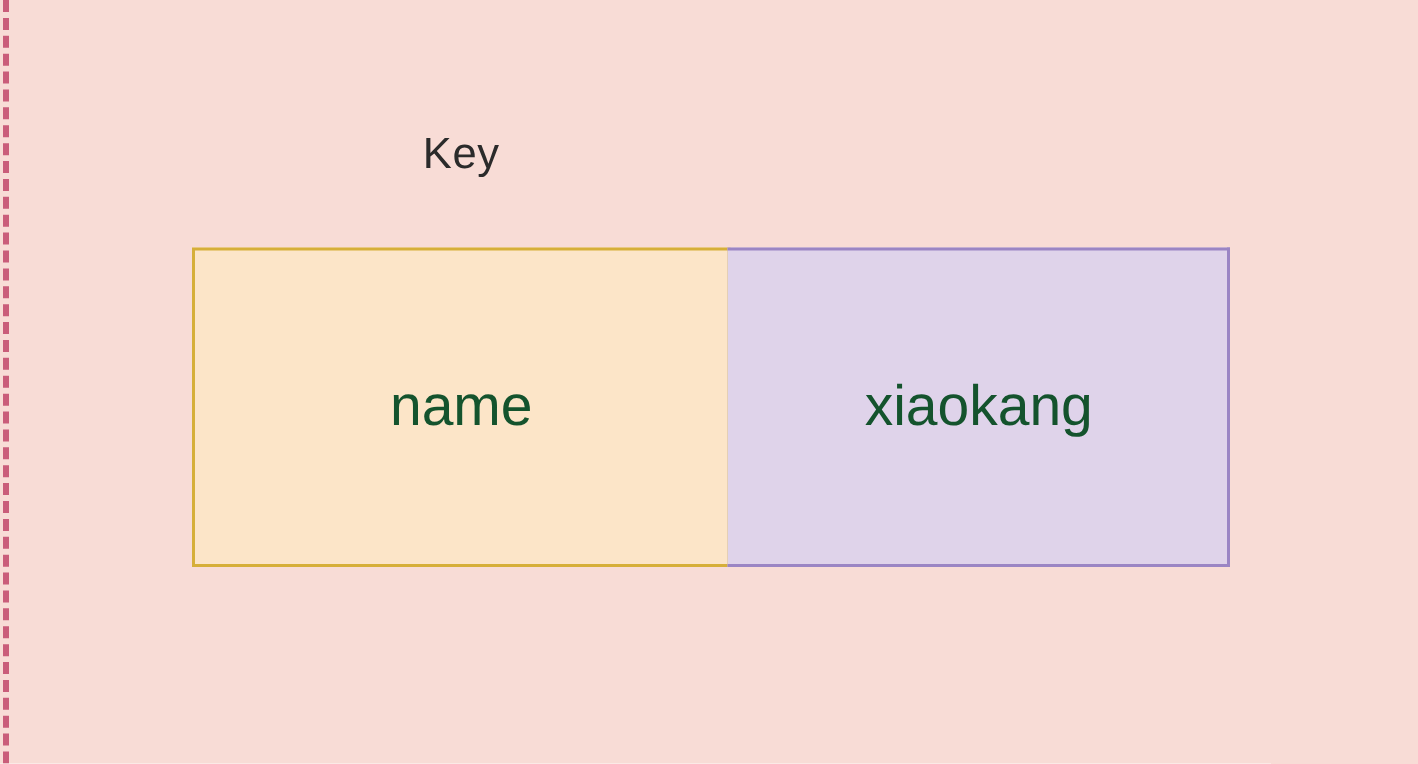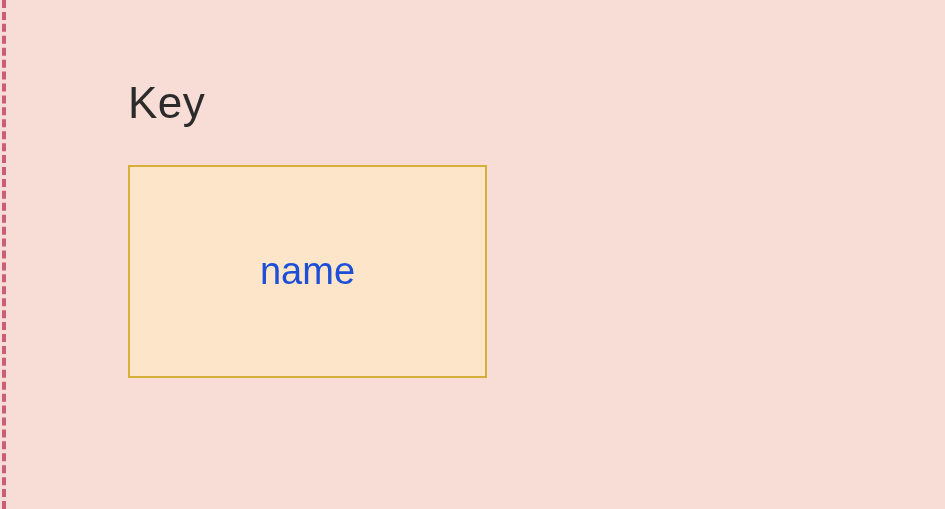--- a/index.html
+++ b/index.html
@@ -36,23 +36,23 @@
   #header-row {
     position: absolute;
     left: 128px;
     top: 72px;
     width: 694px;
     height: 62px;
     display: flex;
     align-items: center;
   }
   .col-header {
-    font-size: 44px;
+    font-size: 29px;
     color: #2b2b2b;
-    text-align: left;
+    text-align: center;
     letter-spacing: 0.5px;
     line-height: 1;
     white-space: nowrap;
   }
   #header-key {
     width: 359px;
   }
   #header-value {
     width: 335px;
   }
@@ -67,21 +67,21 @@
     display: flex;
     box-sizing: border-box;
   }
 
   .kv-cell {
     display: flex;
     align-items: center;
     justify-content: center;
     box-sizing: border-box;
     font-size: 38px;
-    color: #1d4ed8;
+    color: #14532d;
     white-space: nowrap;
   }
 
   #cell-key {
     width: 359px;
     height: 213px;
     background: #fce5c8;
     border: 2px solid #d6af39;
   }
 
@@ -105,15 +105,18 @@
   <div id="left-dashed-rule"></div>
 
   <div id="header-row">
     <div id="header-key" class="col-header">Key</div>
   </div>
 
   <div id="kv-table">
     <div id="cell-key" class="kv-cell">
       <span class="kv-text">name</span>
     </div>
+    <div id="cell-value" class="kv-cell">
+      <span class="kv-text">xiaokang</span>
+    </div>
   </div>
 
 </div>
 
 </body></html>

